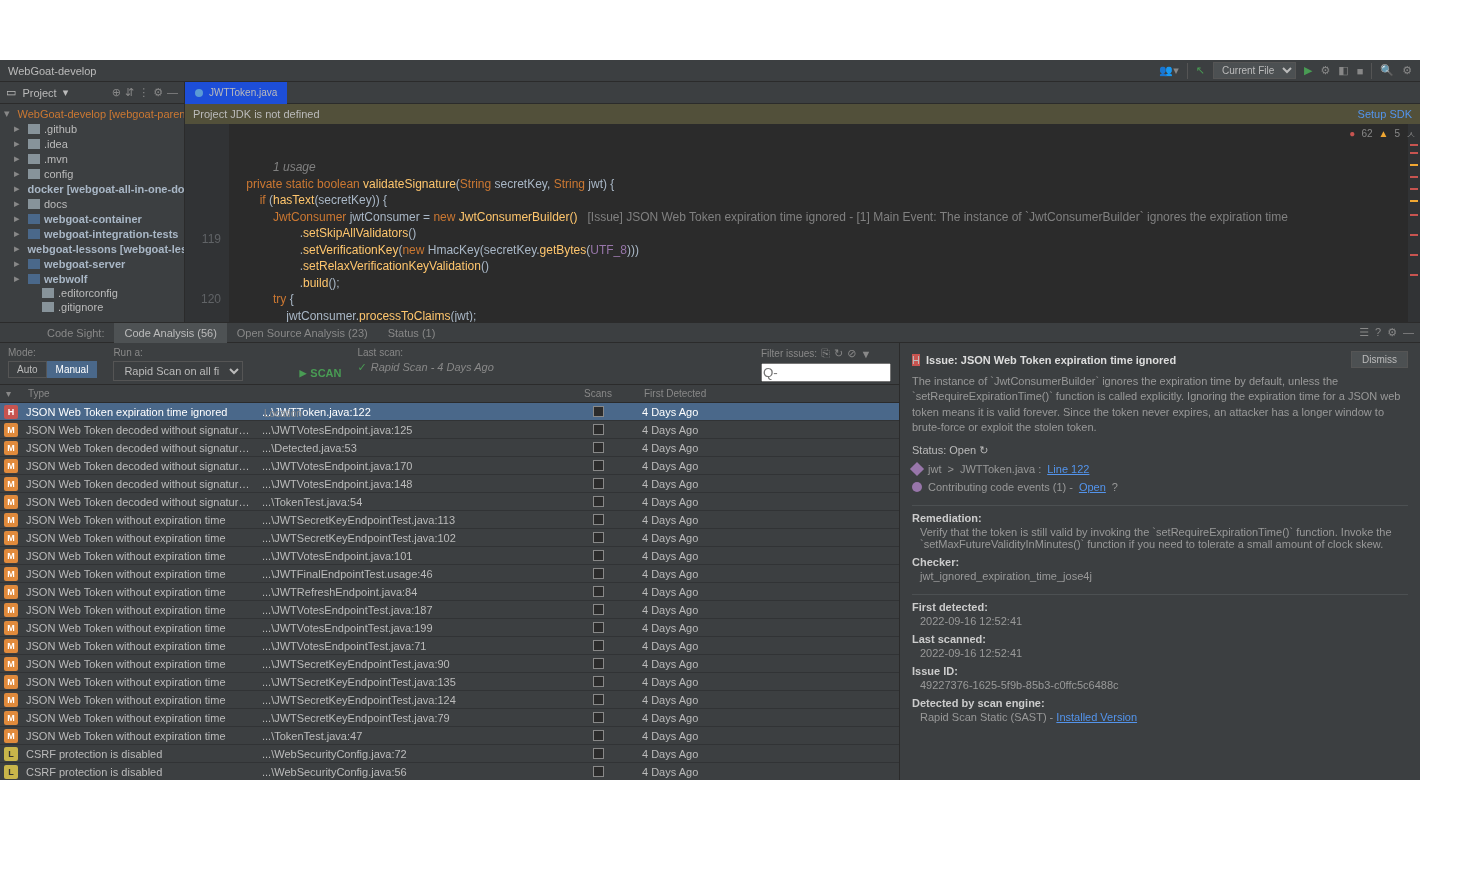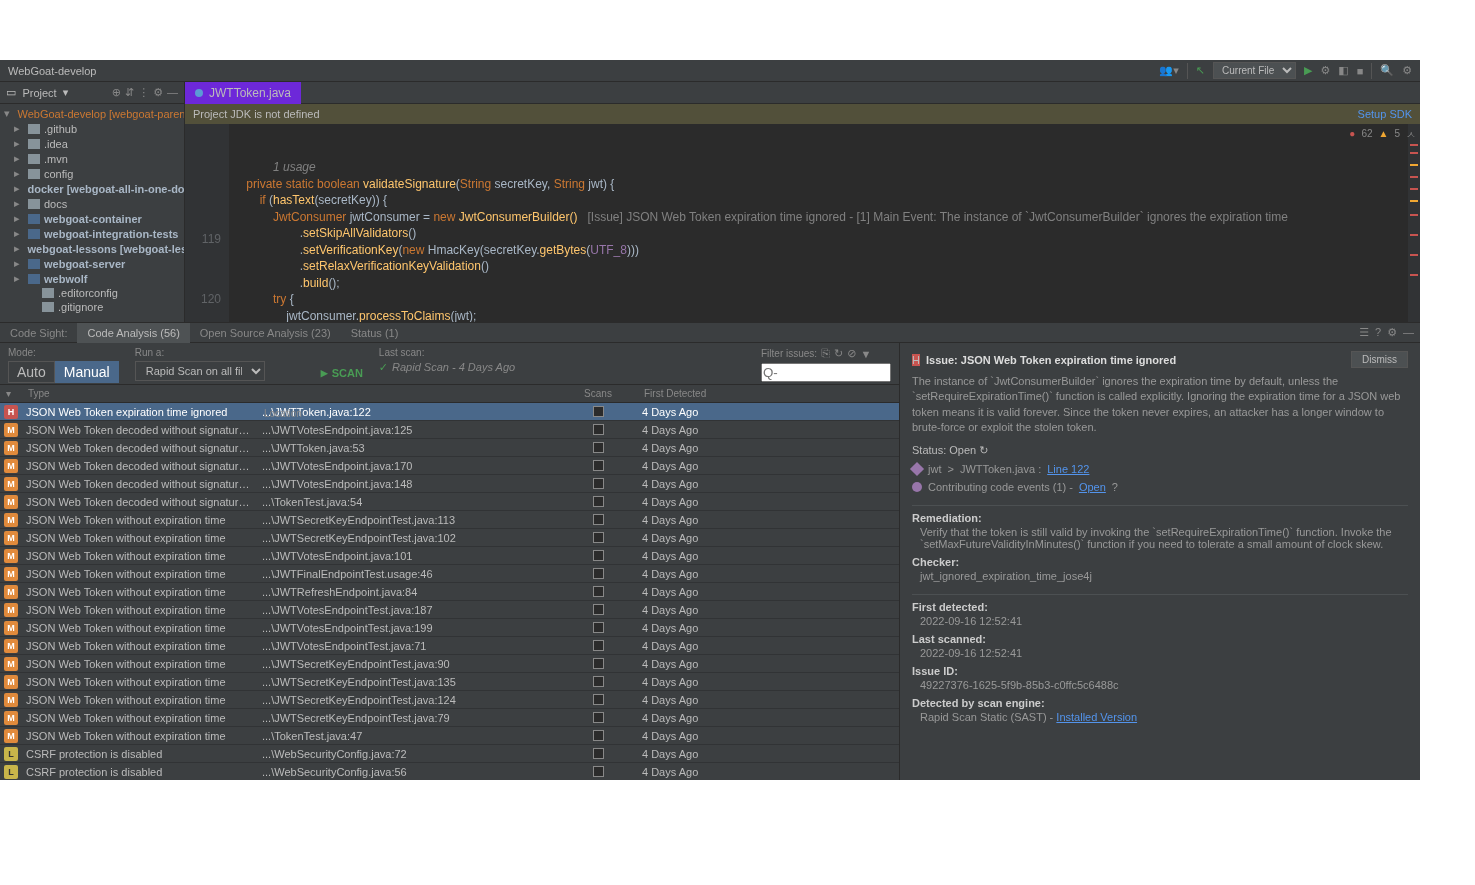--- a/index.html
+++ b/index.html
@@ -17,21 +17,21 @@
 .tree { flex:1; overflow:auto; padding:2px 0; font-size:11px; }
 .tree-row { display:flex; align-items:center; gap:4px; padding:1px 4px; white-space:nowrap; cursor:pointer; }
 .tree-row.l1 { padding-left:14px; }
 .tree-row.l2 { padding-left:28px; }
 .tree-row .tw { color:#888; width:10px; display:inline-block; }
 .folder-icon { width:12px; height:10px; background:#87939a; display:inline-block; }
 .folder-icon.blue { background:#4a688a; }
 .bold-mod { font-weight:bold; color:#a9b7c6; }
 .editor-area { flex:1; display:flex; flex-direction:column; min-width:0; background:#2b2b2b; }
 .tabs { height:22px; background:#3c3f41; display:flex; align-items:center; border-bottom:1px solid #2b2b2b; }
-.tab { background:#6d28d9; padding:3px 10px; display:flex; align-items:center; gap:6px; height:22px; font-size:12px; }
+.tab { background:#1d4ed8; padding:3px 10px; display:flex; align-items:center; gap:6px; height:22px; font-size:10px; }
 .tab .dot { width:8px; height:8px; border-radius:50%; background:#5b9bd5; }
 .jdk-bar { height:20px; background:#52503a; display:flex; align-items:center; padding:0 8px; color:#bbb; }
 .jdk-bar .link { margin-left:auto; color:#5394ec; cursor:pointer; }
 .code { flex:1; display:flex; font-family:"Consolas","Monaco",monospace; font-size:12px; overflow:hidden; position:relative; }
 .gutter { width:44px; background:#313335; text-align:right; padding:2px 8px 2px 4px; color:#606366; line-height:16.5px; }
 .gutter .ln { height:16.5px;margin-top:44px; }
 .code-body { flex:1; padding:2px 0 2px 4px; line-height:16.5px; white-space:pre; color:#a9b7c6; overflow:hidden; }
 .code-body .l { height:16.5px; }
 .kw { color:#cc7832; }
 .ty { color:#cc7832; }
@@ -40,31 +40,31 @@
 .cmt { color:#808080; font-style:italic; }
 .issue-inline { color:#808080; }
 .err-strip { width:12px; background:#313335; position:relative; }
 .err-header { position:absolute; top:4px; right:4px; display:flex; gap:6px; font-size:10px; color:#888; }
 .err-header .e { color:#c75450; }
 .err-header .w { color:#f0a732; }
 .marker { position:absolute; right:2px; width:8px; height:2px; }
 .marker.err { background:#c75450; }
 .marker.warn { background:#f0a732; }
 .bottom-panel { height:458px; background:#3c3f41; border-top:1px solid #2b2b2b; display:flex; flex-direction:column; }
-.panel-tabs { height:20px; background:#3c3f41; display:flex; align-items:center; border-bottom:1px solid #2b2b2b; font-size:11px; }
+.panel-tabs { height:20px; background:#3c3f41; display:flex; align-items:center; border-bottom:1px solid #2b2b2b; font-size:11px;padding-left:37px; }
 .ptab { padding:0 10px; height:20px; display:flex; align-items:center; color:#888; cursor:pointer; }
 .ptab.active { background:#4e5254; color:#bbb; }
 .ptab-tools { margin-left:auto; display:flex; gap:6px; padding-right:6px; color:#888; }
 .panel-body { flex:1; display:flex; min-height:0; }
 .issues-pane { flex:1; display:flex; flex-direction:column; border-right:1px solid #2b2b2b; min-width:0; }
 .run-bar { height:42px; border-bottom:1px solid #2b2b2b; display:flex; align-items:flex-start; padding:4px 8px; gap:16px; }
 .run-bar .col { display:flex; flex-direction:column; gap:3px; }
 .run-bar .lbl { color:#888; font-size:10px; }
 .run-bar .seg { display:flex; }
-.run-bar .seg-btn { padding:2px 8px; border:1px solid #555; background:#3c3f41; cursor:pointer; font-size:14px; }
+.run-bar .seg-btn { padding:2px 8px; border:1px solid #555; background:#3c3f41; cursor:pointer; font-size:10px; }
 .run-bar .seg-btn.active { background:#4a688a; color:#fff; border-color:#4a688a; }
 .run-bar select { background:#3c3f41; border:1px solid #555; color:#bbb; font-size:11px; padding:2px 6px; width:130px; }
 .run-bar .scan-btn { color:#499c54; font-weight:bold; cursor:pointer; display:flex; align-items:center; gap:4px;padding-left:40px; }
 .run-bar .scan-btn::before { content:"▶"; font-size:9px; }
 .run-bar .status { color:#888; display:flex; align-items:flex-start; gap:4px; }
 .run-bar .status::before { content:"✓"; color:#499c54; }
 .table { flex:1; overflow:auto; }
 .thead { display:flex; background:#3c3f41; border-bottom:1px solid #2b2b2b; height:18px; align-items:center; font-size:10px; color:#888; position:sticky; top:0; }
 .th { padding:0 6px; }
 .th.sev { width:22px; }
@@ -338,21 +338,21 @@
                 <div class="scn">
                   <div class="chk"></div>
                 </div>
                 <div class="det">4 Days Ago</div>
               </div>
               <div class="trow">
                 <div class="sev">
                   <div class="badge M">M</div>
                 </div>
                 <div class="typ">JSON Web Token decoded without signature verification</div>
-                <div class="loc">...\JWTToken.java:53</div>
+                <div class="loc">...\Detected.java:53</div>
                 <div class="scn">
                   <div class="chk"></div>
                 </div>
                 <div class="det">4 Days Ago</div>
               </div>
               <div class="trow">
                 <div class="sev">
                   <div class="badge M">M</div>
                 </div>
                 <div class="typ">JSON Web Token decoded without signature verification</div>

